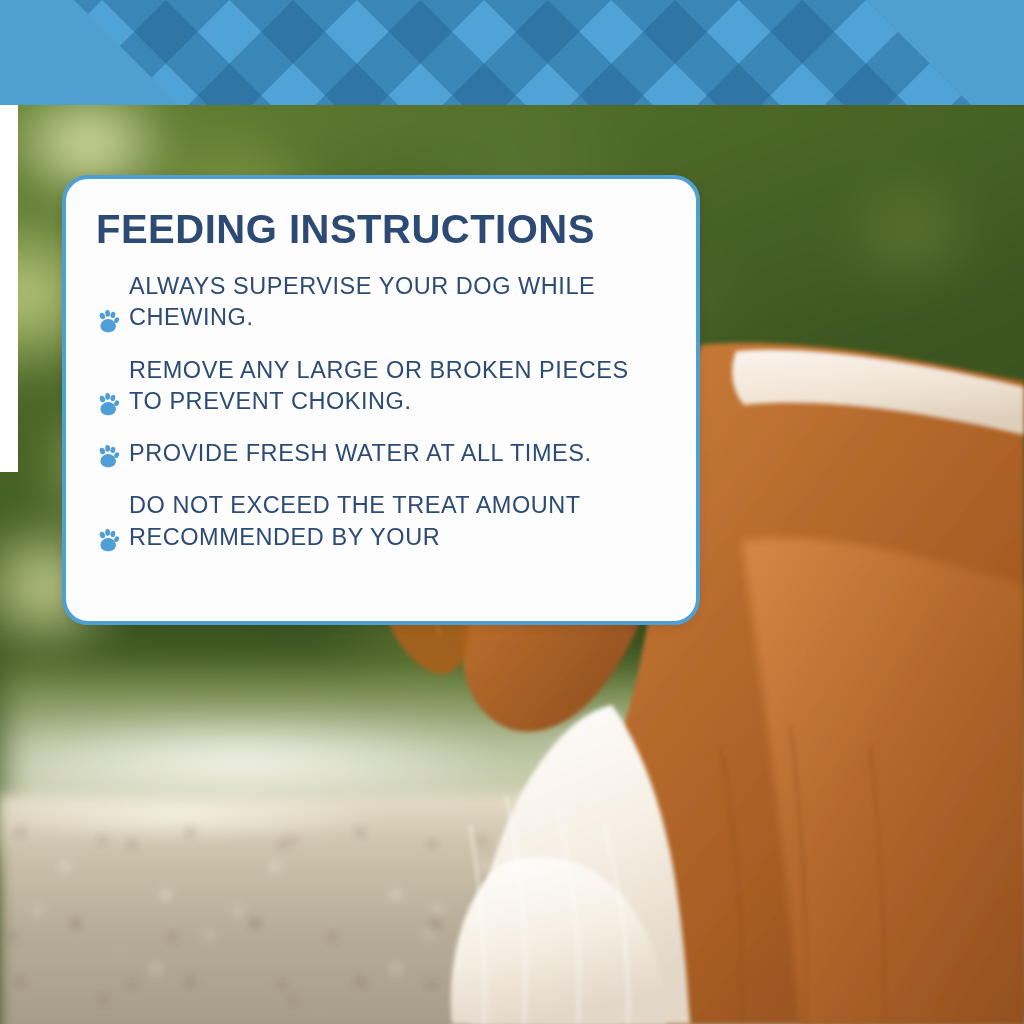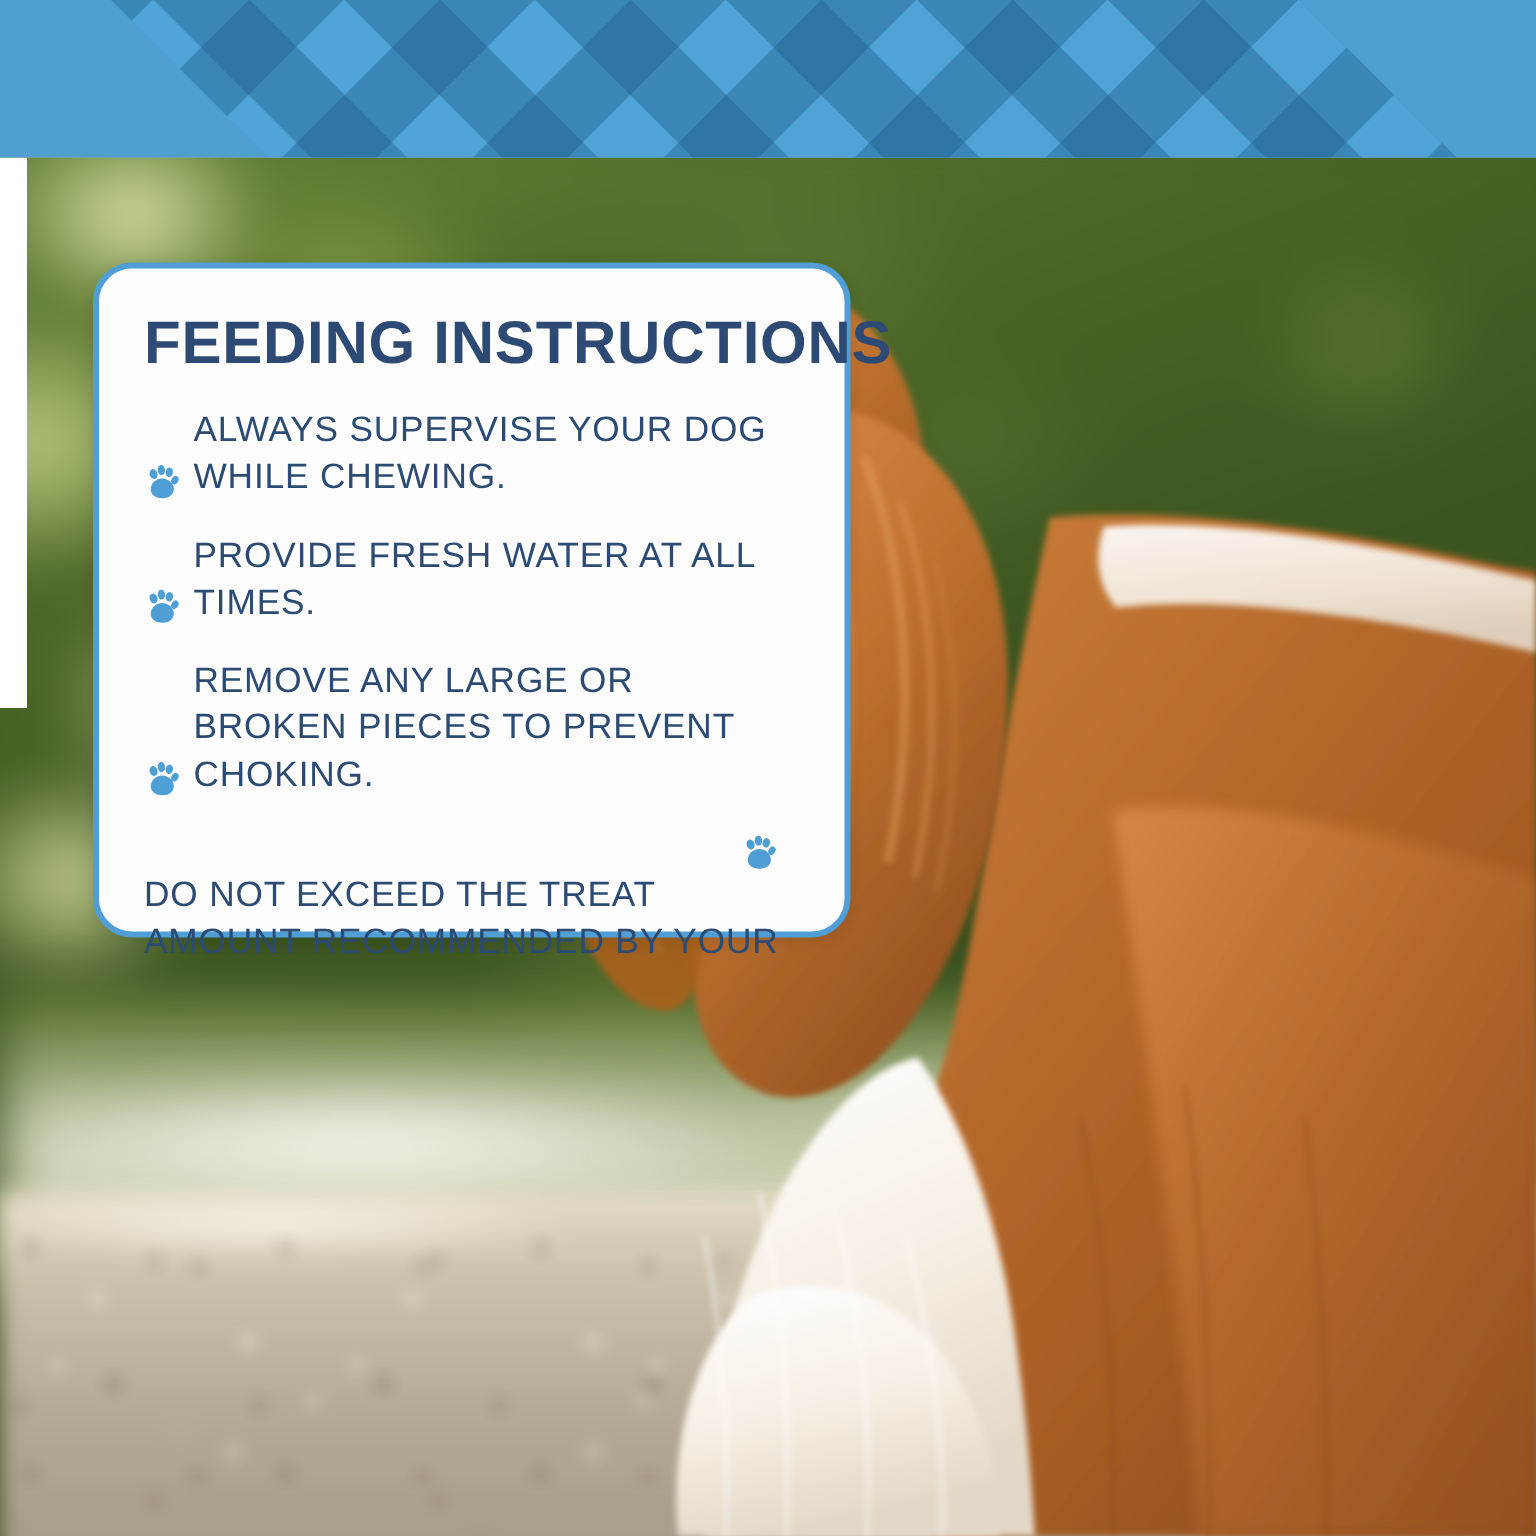--- a/index.html
+++ b/index.html
@@ -118,21 +118,21 @@
         rgba(30,95,140,.42) 0 45px, rgba(0,0,0,0) 45px 90px),
       linear-gradient(0deg,
         rgba(30,95,140,.42) 0 45px, rgba(0,0,0,0) 45px 90px);
     background-size: 90px 90px, 90px 90px;
   }
 
   
   .card {
     position: absolute;
     left: 62px; top: 175px;
-    width: 505px; height: 450px;
+    width: 638px; height: 450px;
     box-sizing: border-box;
     background: #fdfdfd;
     border: 4px solid #4f9fd6;
     border-radius: 26px;
     box-shadow: 0 2px 10px rgba(0,0,0,.10);
     padding: 28px 36px 24px 30px;
   }
   .card-title {
     margin: 0 0 20px 0;
     padding: 0;
@@ -142,21 +142,21 @@
     color: #2d4a74;
     line-height: 1.1;
     white-space: nowrap;
   }
   .bullets { list-style: none; margin: 0; padding: 0; }
   .bullet {
     display: flex;
     align-items: flex-end;
     margin-bottom: 21px;
   }
-  .bullet:last-child { margin-bottom: 0; flex-direction: column; }
+  .bullet:last-child { margin-bottom: 0; }
   .paw-icon {
     flex: 0 0 auto;
     width: 24px; height: 24px;
     margin-right: 9px;
     margin-top: 4px;
   }
   .bullet-text {
     font-size: 23.5px;
     line-height: 1.33;
     letter-spacing: .55px;
@@ -315,32 +315,32 @@
       </li>
 
       <li class="bullet">
         <svg class="paw-icon" viewBox="0 0 64 64">
           <ellipse cx="17" cy="16" rx="7" ry="9" fill="#4f9fd6" transform="rotate(-18 17 16)"></ellipse>
           <ellipse cx="31" cy="9" rx="6.5" ry="9" fill="#4f9fd6" transform="rotate(-6 31 9)"></ellipse>
           <ellipse cx="45" cy="13" rx="6.5" ry="8.5" fill="#4f9fd6" transform="rotate(12 45 13)"></ellipse>
           <ellipse cx="55" cy="27" rx="6" ry="8" fill="#4f9fd6" transform="rotate(28 55 27)"></ellipse>
           <path d="M32 24 C 44 24, 53 33, 53 43 C 53 53, 44 59, 33 59 C 21 59, 12 53, 12 43 C 12 33, 21 24, 32 24 Z" fill="#4f9fd6"></path>
         </svg>
-        <span class="bullet-text">PROVIDE FRESH WATER AT ALL TIMES.</span>
+        <span class="bullet-text">REMOVE ANY LARGE OR BROKEN PIECES TO PREVENT CHOKING.</span>
       </li>
 
       <li class="bullet">
         <svg class="paw-icon" viewBox="0 0 64 64">
           <ellipse cx="17" cy="16" rx="7" ry="9" fill="#4f9fd6" transform="rotate(-18 17 16)"></ellipse>
           <ellipse cx="31" cy="9" rx="6.5" ry="9" fill="#4f9fd6" transform="rotate(-6 31 9)"></ellipse>
           <ellipse cx="45" cy="13" rx="6.5" ry="8.5" fill="#4f9fd6" transform="rotate(12 45 13)"></ellipse>
           <ellipse cx="55" cy="27" rx="6" ry="8" fill="#4f9fd6" transform="rotate(28 55 27)"></ellipse>
           <path d="M32 24 C 44 24, 53 33, 53 43 C 53 53, 44 59, 33 59 C 21 59, 12 53, 12 43 C 12 33, 21 24, 32 24 Z" fill="#4f9fd6"></path>
         </svg>
-        <span class="bullet-text">REMOVE ANY LARGE OR BROKEN PIECES TO PREVENT CHOKING.</span>
+        <span class="bullet-text">PROVIDE FRESH WATER AT ALL TIMES.</span>
       </li>
 
       <li class="bullet">
         <svg class="paw-icon" viewBox="0 0 64 64">
           <ellipse cx="17" cy="16" rx="7" ry="9" fill="#4f9fd6" transform="rotate(-18 17 16)"></ellipse>
           <ellipse cx="31" cy="9" rx="6.5" ry="9" fill="#4f9fd6" transform="rotate(-6 31 9)"></ellipse>
           <ellipse cx="45" cy="13" rx="6.5" ry="8.5" fill="#4f9fd6" transform="rotate(12 45 13)"></ellipse>
           <ellipse cx="55" cy="27" rx="6" ry="8" fill="#4f9fd6" transform="rotate(28 55 27)"></ellipse>
           <path d="M32 24 C 44 24, 53 33, 53 43 C 53 53, 44 59, 33 59 C 21 59, 12 53, 12 43 C 12 33, 21 24, 32 24 Z" fill="#4f9fd6"></path>
         </svg>

